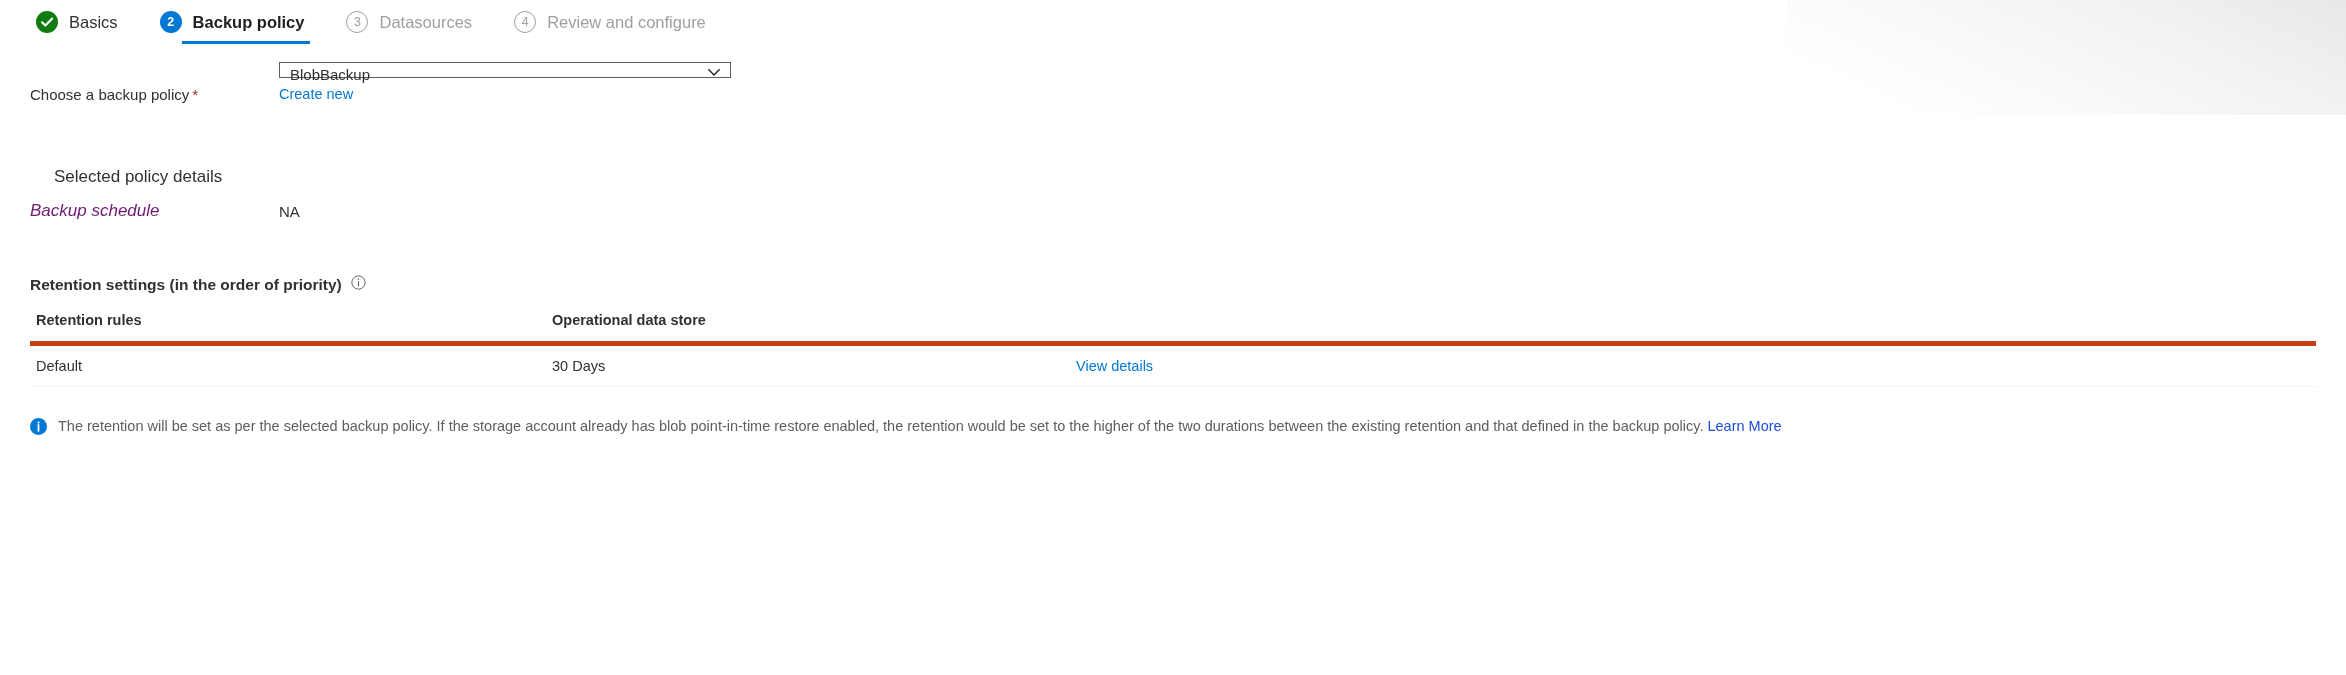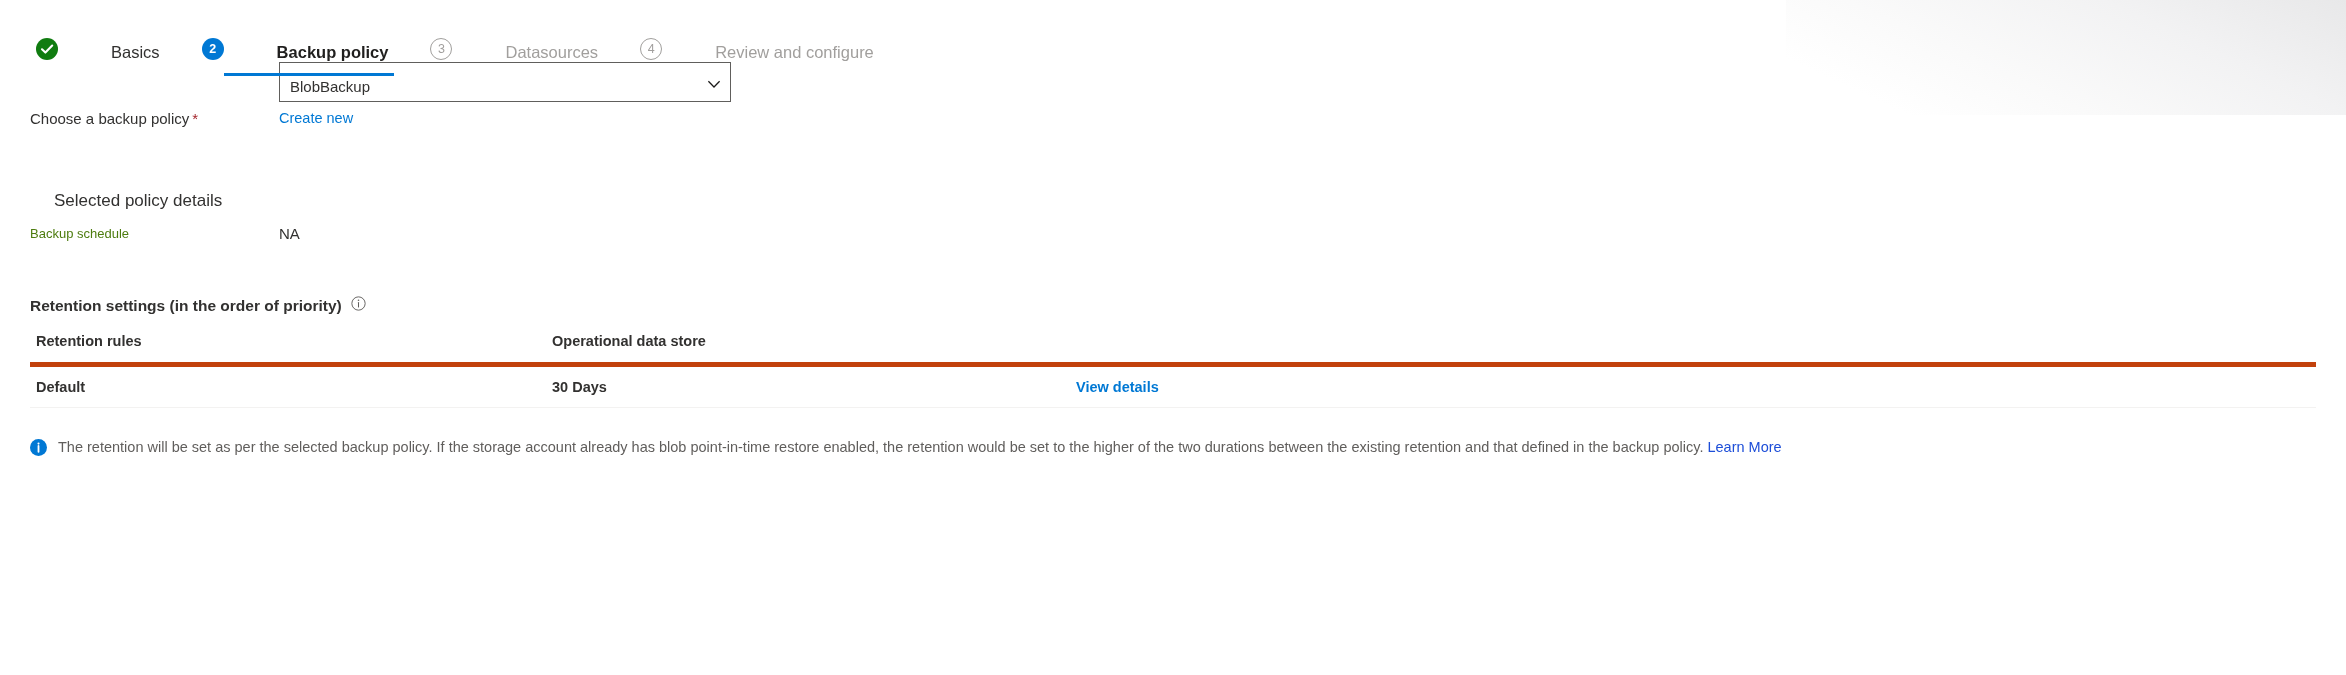--- a/index.html
+++ b/index.html
@@ -35,27 +35,26 @@
 
   
   .tabs {
     display: flex;
     align-items: flex-start;
     height: 62px;
     padding-left: 0;
   }
   .tab {
     display: flex;
-    align-items: flex-end;
+    align-items: center;
     height: 44px;
     margin-right: 30px;
     position: relative;
     cursor: pointer;
-    padding: 16px 6px;
-    gap: 42px;
+    padding: 0 6px;
   }
   .tab .badge {
     flex: 0 0 auto;
     width: 22px;
     height: 22px;
     border-radius: 50%;
     display: flex;
     align-items: center;
     justify-content: center;
     font-size: 12.5px;
@@ -108,21 +107,21 @@
   }
   .req-star {
     color: #a4262c;
     margin-left: 3px;
   }
   .field-col {
     flex: 0 0 auto;
     width: 452px;
   }
   .select-box {
-    height: 40px;
+    height: 16px;
     border: 1px solid #605e5c;
     background: #ffffff;
     display: flex;
     align-items: center;
     padding: 8px 8px 0 10px;
     box-sizing: border-box;
     cursor: pointer;
   }
   .select-value {
     flex: 1 1 auto;
@@ -147,22 +146,23 @@
     margin-left: 24px;
   }
   .detail-row {
     display: flex;
     align-items: center;
     margin-top: 14px;
   }
   .detail-key {
     width: 249px;
     flex: 0 0 auto;
-    font-size: 13px;
-    color: #4d7c0f;
+    font-size: 17px;
+    color: #701a75;
+    font-style: italic;
   }
   .detail-val {
     font-size: 15px;
     color: #323130;
   }
 
   
   .retention-head {
     display: flex;
     align-items: center;
@@ -192,21 +192,20 @@
     font-weight: 600;
     color: #323130;
     padding: 0 0 13px 6px;
     border-bottom: 5px solid #c2410c;
   }
   table.retention td {
     font-size: 14.5px;
     color: #323130;
     padding: 12px 0 12px 6px;
     border-bottom: 1px solid #f3f2f1;
-    font-weight: bold;
   }
   .col-rules { width: 510px; }
   .col-store { width: 518px; }
   .col-action { width: auto; }
   .view-details {
     color: #0078d4;
     cursor: pointer;
   }
 
   

